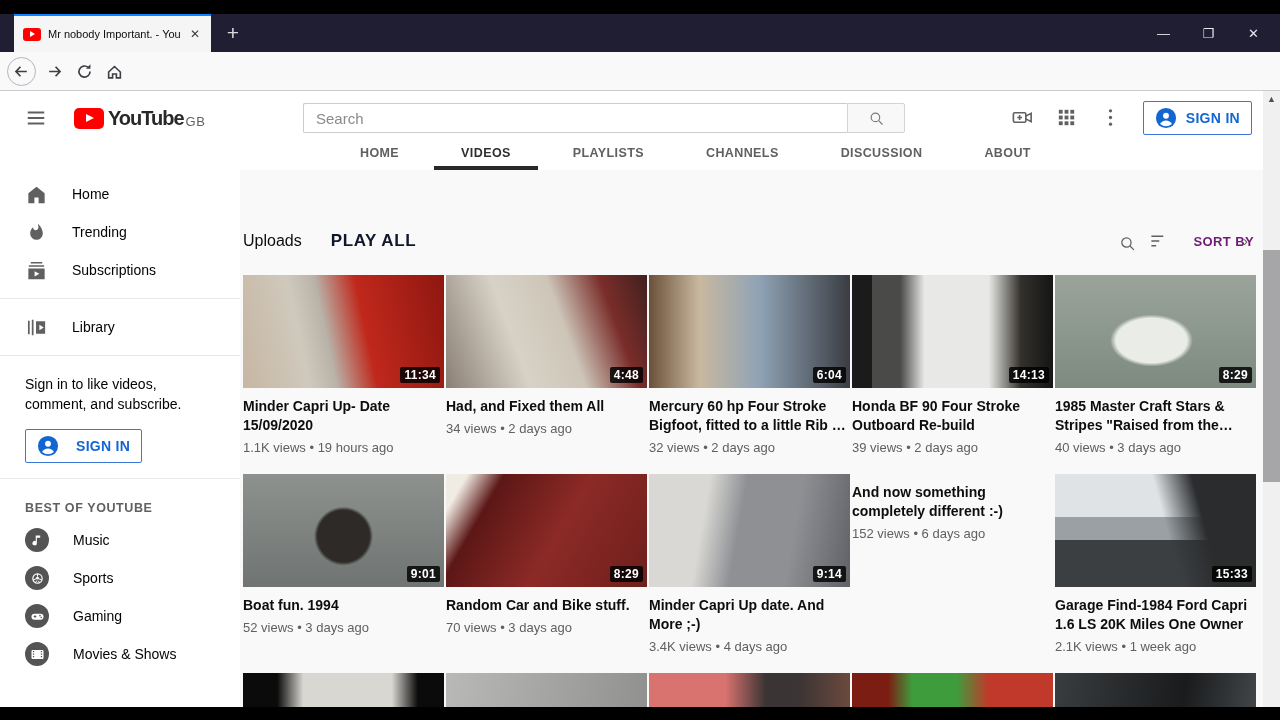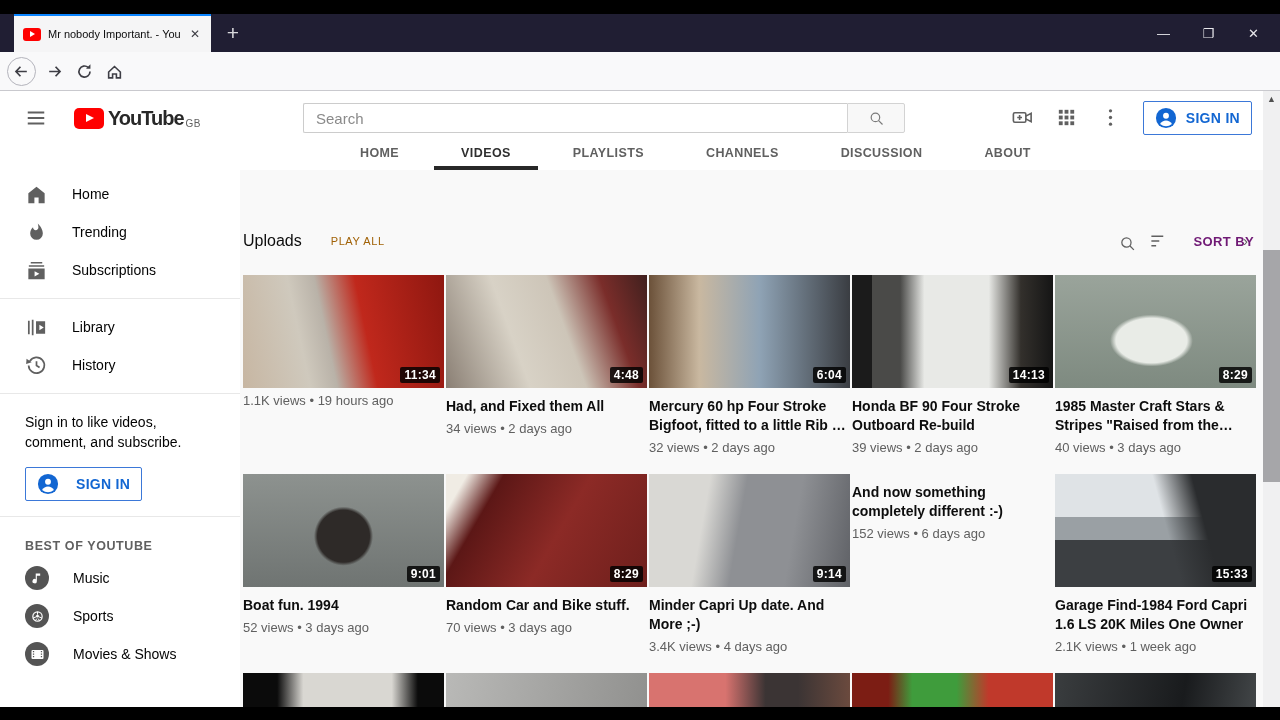--- a/index.html
+++ b/index.html
@@ -31,21 +31,21 @@
   .icon16{width:17px;height:17px;display:block}
 
   
   .page{position:absolute;top:91px;left:0;right:0;bottom:13px;background:#f9f9f9;overflow:hidden}
   .yt-header{height:53px;background:#fff;position:relative;display:flex;align-items:center}
   .yt-burger{margin-left:25px;width:22px;height:22px}
   .yt-logo{display:flex;align-items:flex-end;margin-left:27px}
   .logo-box{width:30px;height:21px;background:#f00;border-radius:5px;position:relative;margin-top:1px}
   .logo-box::after{content:"";position:absolute;left:12px;top:6px;border-left:8px solid #fff;border-top:4.5px solid transparent;border-bottom:4.5px solid transparent}
   .logo-text{font-weight:700;font-size:20px;letter-spacing:-1px;color:#282828;margin-left:4px;line-height:21px}
-  .logo-gb{font-size:10px;color:#606060;margin-left:2px;margin-top:1px;letter-spacing:.5px}
+  .logo-gb{font-size:13px;color:#606060;margin-left:2px;margin-top:1px;letter-spacing:.5px}
   .search-wrap{position:absolute;left:303px;top:12px;display:flex}
   .search-input{width:544px;height:30px;border:1px solid #ccc;border-right:none;border-radius:2px 0 0 2px;padding:0 12px;font-size:15px;color:#111;outline:none;background:#fff}
   .search-input::placeholder{color:#8a8a8a}
   .search-btn{width:58px;height:30px;border:1px solid #d3d3d3;background:#f8f8f8;border-radius:0 2px 2px 0;display:flex;align-items:center;justify-content:center}
   .yt-right{position:absolute;right:28px;top:0;height:53px;display:flex;align-items:center;gap:21px}
   .icon24{width:23px;height:23px;display:block}
   .signin{display:flex;align-items:center;gap:9px;border:1px solid #3b78d8;padding:5px 11px;color:#1266d2;font-weight:700;font-size:14px;letter-spacing:.3px;background:#fff;border-radius:2px}
 
   .chan-tabs{height:26px;background:#fff;position:relative;display:flex;align-items:flex-start;padding-left:333px;gap:8px}
   .ct{position:relative;height:26px;padding:1px 27px 0;font-size:12.5px;font-weight:700;letter-spacing:.4px;color:#606060;line-height:16px}
@@ -61,21 +61,21 @@
   .s-divider{border-top:1px solid #e8e8e8;margin:9px 0}
   .promo{padding:9px 25px 0;font-size:14px;color:#030303;line-height:20px}
   .side-signin{margin:15px 25px 6px;display:inline-flex}
   .best-h{padding:13px 25px 6px;font-size:12.5px;font-weight:700;color:#606060;letter-spacing:.6px}
   .bicon{width:24px;height:24px;border-radius:50%;background:#545454;flex:none;display:flex;align-items:center;justify-content:center}
   .bicon svg{width:17px;height:17px}
 
   .main{flex:1;position:relative;padding-left:3px}
   .uploads-row{display:flex;align-items:center;margin:62px 26px 0 0;height:18px}
   .uploads-title{font-size:16px;color:#0d0d0d}
-  .play-all{margin-left:29px;font-size:11px;font-weight:400;color:#a16207;letter-spacing:.6px}
+  .play-all{margin-left:29px;font-size:17px;font-weight:700;color:#0f172a;letter-spacing:.6px}
   .sort{margin-left:auto;display:flex;align-items:center;gap:25px;font-size:13px;font-weight:700;color:#701a75;letter-spacing:.4px}
   .grid{display:grid;grid-template-columns:repeat(5,201px);gap:13px 2px;margin-top:25px}
   .card{width:201px;height:186px;overflow:hidden}
   .thumb{position:relative;width:201px;height:113px;background:#888}
   .dur{position:absolute;right:4px;bottom:5px;background:rgba(0,0,0,.82);color:#fff;font-size:12px;font-weight:700;padding:1px 4px;border-radius:2px;letter-spacing:.3px}
   .vtitle{margin-top:9px;font-size:14px;font-weight:700;color:#0d0d0d;line-height:19px;max-height:38px;overflow:hidden}
   .vmeta{margin-top:5px;font-size:13px;color:#606060;line-height:15px}
 
   
   .t1{background:linear-gradient(78deg,#c7b6a2 0%,#cfc9bd 30%,#b9b2a8 42%,#c0281c 60%,#8e1710 100%)}
@@ -301,28 +301,20 @@
         <div>
 
             <div class="s-item">
               <span class="s-icon"><svg viewBox="0 0 24 24" width="23" height="23">
                   <path stroke="#606060" stroke-width="1.8" d="M4 5v14M8 4v16"></path>
                   <path fill="#606060" fill-rule="evenodd" d="M11.5 5.5H21v13h-9.5Zm3.5 3.7v5.6l4.6-2.8Z"></path>
                 </svg></span>
               <span>Library</span>
             </div>
 
-            <div class="s-item">
-              <span class="s-icon"><svg viewBox="0 0 24 24" width="23" height="23">
-                  <path fill="none" stroke="#606060" stroke-width="1.8" d="M5 7.5A8.2 8.2 0 1 1 3.8 12"></path>
-                  <path fill="#606060" d="M1.6 5 7 8.6 1.2 10.4Z"></path>
-                  <path fill="none" stroke="#606060" stroke-width="1.8" d="M12 7.5V12l3.2 2"></path>
-                </svg></span>
-              <span>History</span>
-            </div>
           </div>
         <div class="s-divider"></div>
         <div class="promo">
           <div>Sign in to like videos,</div>
           <div>comment, and subscribe.</div>
         </div>
         <div class="signin side-signin">
           <svg width="22" height="22" viewBox="0 0 24 24">
               <circle cx="12" cy="12" r="11" fill="#1266d2"></circle>
               <circle cx="12" cy="9.5" r="3.2" fill="#fff"></circle>
@@ -347,20 +339,31 @@
               <span class="bicon">
                 <svg viewBox="0 0 24 24">
                   <circle cx="12" cy="12" r="6.6" fill="none" stroke="#fff" stroke-width="1.7"></circle>
                   <circle cx="12" cy="11.5" r="2" fill="#fff"></circle>
                   <path stroke="#fff" stroke-width="1.4" fill="none" d="M12 5.4v4M6 14l4-1.5M18 14l-4-1.5M9 18l2-3M15 18l-2-3"></path>
                 </svg>
               </span>
               <span>Sports</span>
             </div>
 
+            <div class="s-item">
+              <span class="bicon">
+                <svg viewBox="0 0 24 24">
+                  <rect x="3.5" y="8" width="17" height="8.5" rx="4.2" fill="#fff"></rect>
+                  <path stroke="#545454" stroke-width="1.5" fill="none" d="M8.5 10.3v3.6M6.7 12.1h3.6"></path>
+                  <circle cx="15.5" cy="10.8" r="1.1" fill="#545454"></circle>
+                  <circle cx="17.3" cy="13.3" r="1.1" fill="#545454"></circle>
+                </svg>
+              </span>
+              <span>Gaming</span>
+            </div>
 
             <div class="s-item">
               <span class="bicon">
                 <svg viewBox="0 0 24 24">
                   <rect x="3.5" y="5.5" width="17" height="13" rx="1.5" fill="#fff"></rect>
                   <path fill="#545454" d="M5.5 7h1.8v1.8H5.5Zm0 3.6h1.8v1.8H5.5Zm0 3.6h1.8V16H5.5ZM16.7 7h1.8v1.8h-1.8Zm0 3.6h1.8v1.8h-1.8Zm0 3.6h1.8V16h-1.8Z"></path>
                 </svg>
               </span>
               <span>Movies &amp; Shows</span>
             </div>
@@ -378,20 +381,21 @@
               </svg>
             <span>SORT BY</span>
           </span>
         </div>
         <div class="grid">
 
             <div class="card">
               <div class="thumb t1">
                 <span class="dur">11:34</span>
               </div>
+              <div class="vtitle">Minder Capri Up- Date 15/09/2020</div>
               <div class="vmeta">1.1K views • 19 hours ago</div>
             </div>
 
             <div class="card">
               <div class="thumb t2">
                 <span class="dur">4:48</span>
               </div>
               <div class="vtitle">Had, and Fixed them All</div>
               <div class="vmeta">34 views • 2 days ago</div>
             </div>

